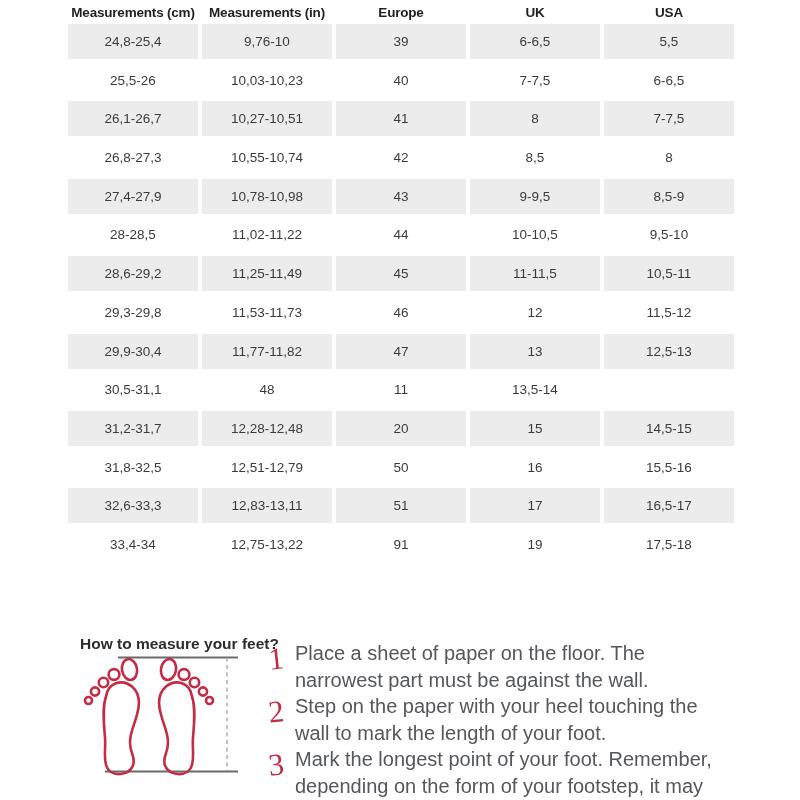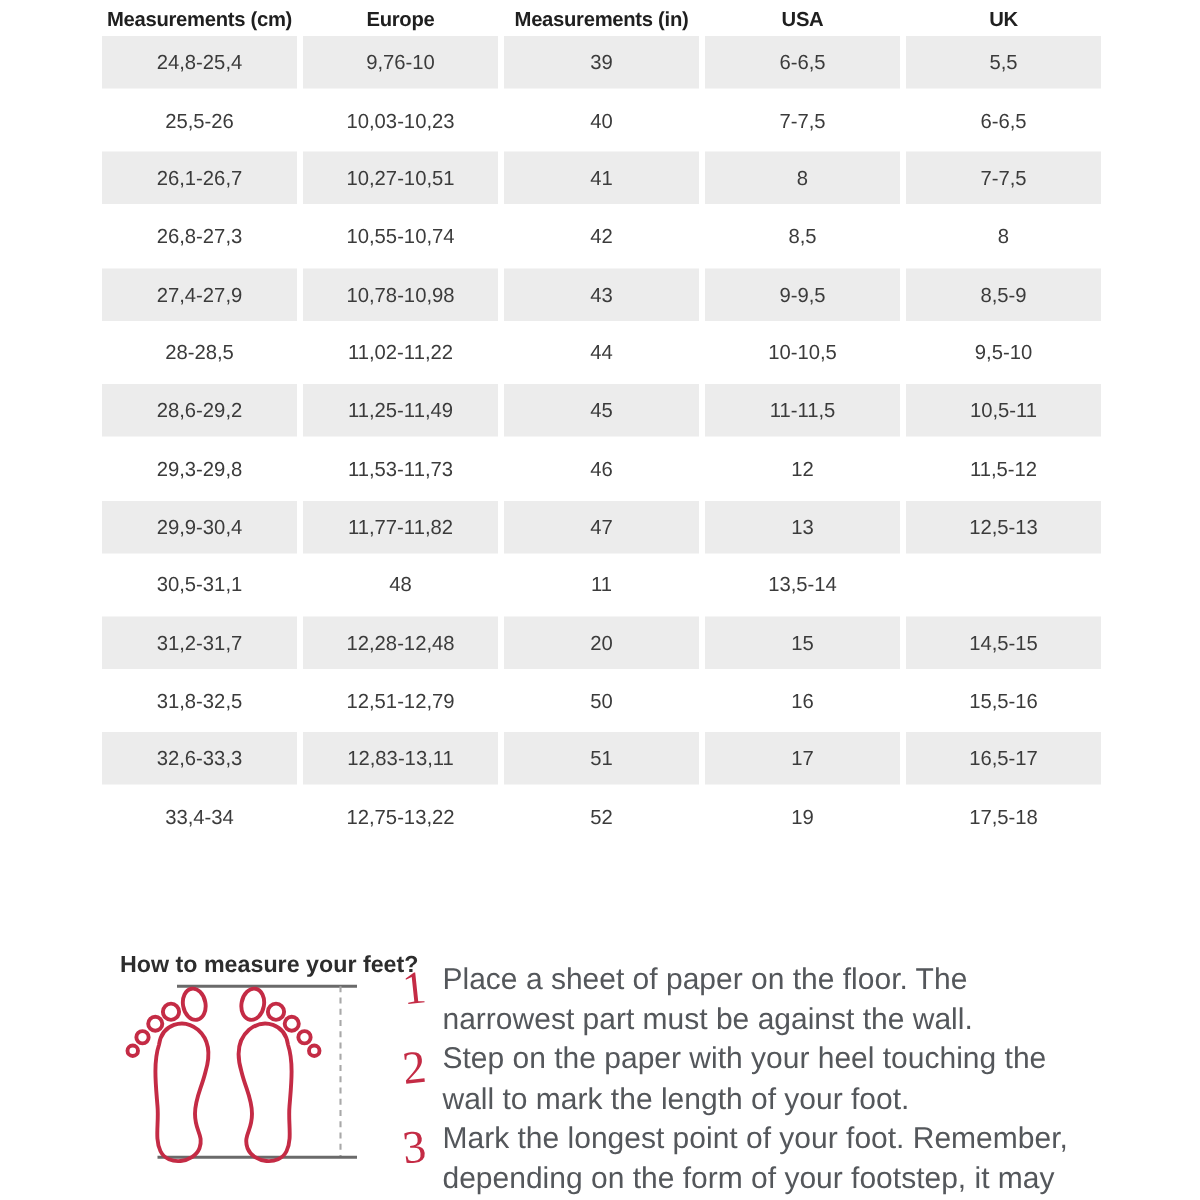--- a/index.html
+++ b/index.html
@@ -41,24 +41,24 @@
   }
 </style>
 </head>
 <body>
 
 <div class="page">
 
   <div class="size-table">
     <div class="thead">
       <div class="hcell">Measurements (cm)</div>
+      <div class="hcell">Measurements (in)</div>
       <div class="hcell">Europe</div>
-      <div class="hcell">Measurements (in)</div>
+      <div class="hcell">UK</div>
       <div class="hcell">USA</div>
-      <div class="hcell">UK</div>
     </div>
     <div class="tbody">
     <div class="trow">
       <div class="cell">24,8-25,4</div>
       <div class="cell">9,76-10</div>
       <div class="cell">39</div>
       <div class="cell">6-6,5</div>
       <div class="cell">5,5</div>
     </div>
 
@@ -153,21 +153,21 @@
       <div class="cell">32,6-33,3</div>
       <div class="cell">12,83-13,11</div>
       <div class="cell">51</div>
       <div class="cell">17</div>
       <div class="cell">16,5-17</div>
     </div>
 
     <div class="trow">
       <div class="cell">33,4-34</div>
       <div class="cell">12,75-13,22</div>
-      <div class="cell">52</div>
+      <div class="cell">91</div>
       <div class="cell">19</div>
       <div class="cell">17,5-18</div>
     </div>
   </div>
   </div>
 
   <div class="measure-title">How to measure your feet?</div>
 
   <svg class="foot-illustration" viewBox="0 0 180 155" xmlns="http://www.w3.org/2000/svg">
 

